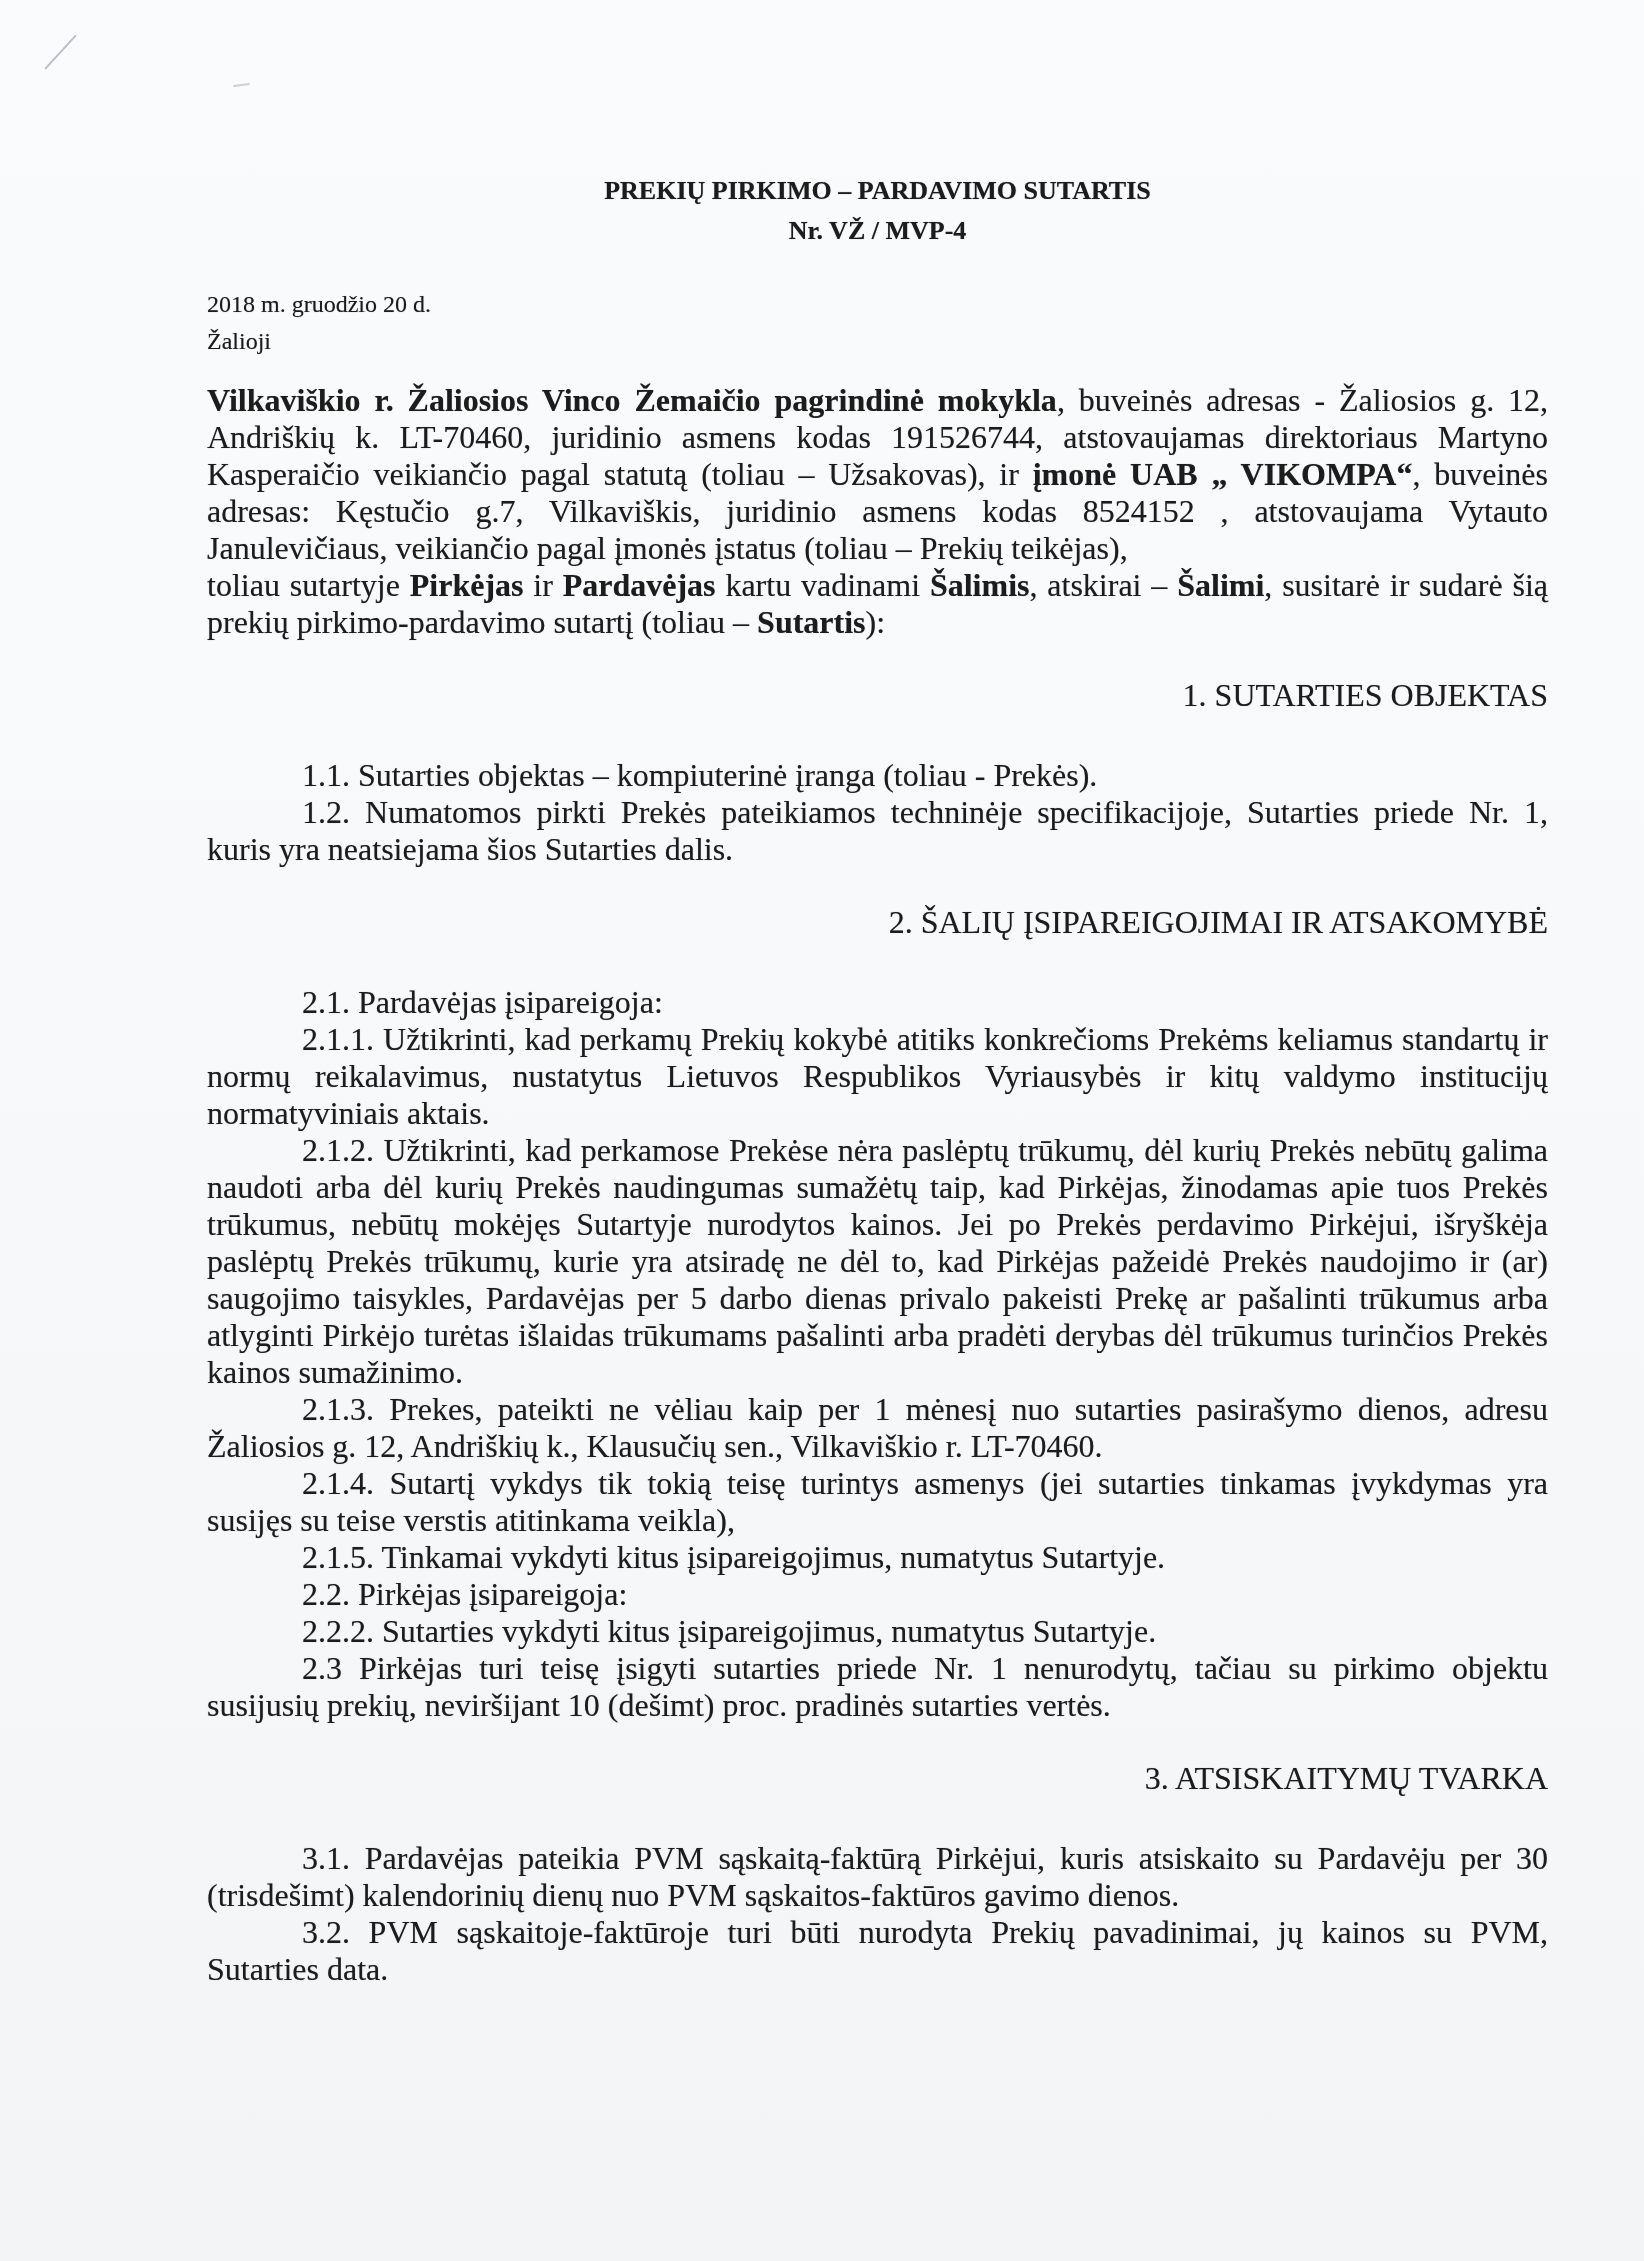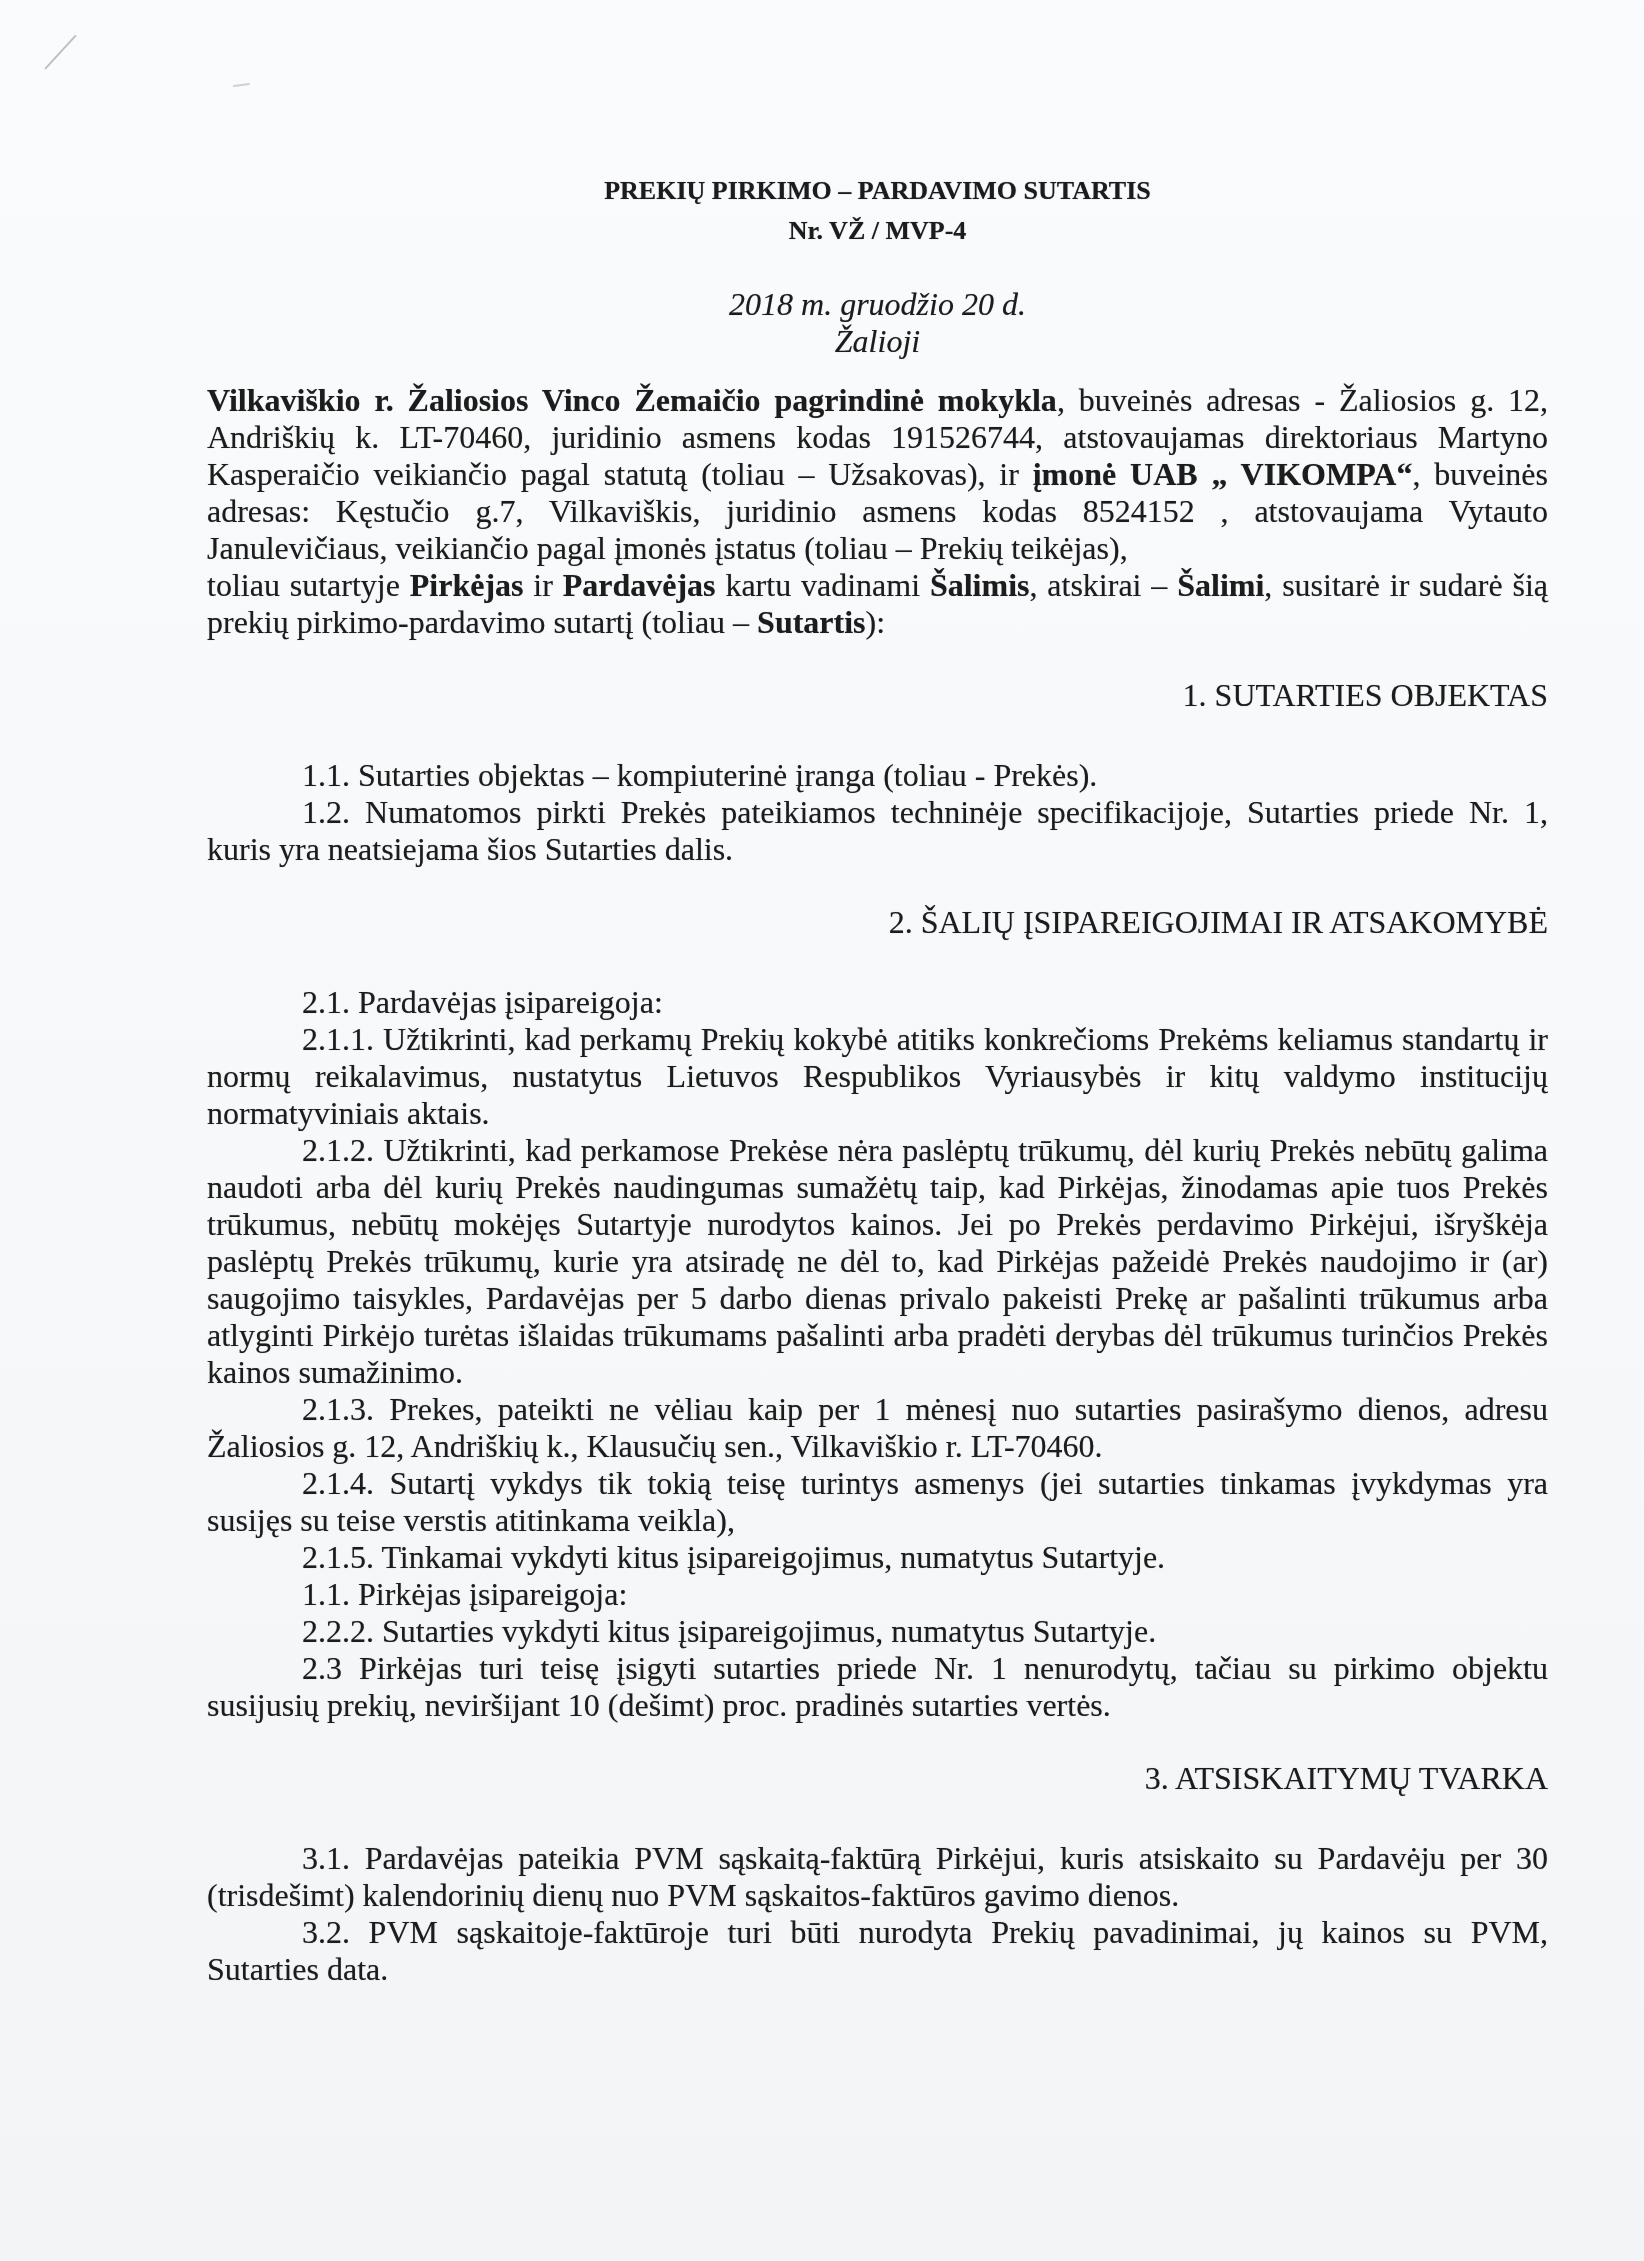--- a/index.html
+++ b/index.html
@@ -29,25 +29,24 @@
   }
   .title {
     text-align: center;
     font-weight: bold;
     font-size: 26px;
     line-height: 40px;
     text-shadow: 0 0 0.9px rgba(25,25,25,.55);
   }
   .date-block {
     margin-top: 35px;
-    text-align: center;
-    font-size: 32px;
+    text-align: left;
+    font-size: 24px;
     line-height: 37px;
     text-shadow: 0 0 0.8px rgba(25,25,25,.45);
-    font-style: italic;
   }
   .body-text {
     margin-top: 22px;
     font-size: 32px;
     line-height: 37px;
     text-align: justify;
     text-shadow: 0 0 0.8px rgba(25,25,25,.45);
   }
   .para { margin: 0; }
   .para.indent { text-indent: 95px; }
@@ -88,21 +87,21 @@
         <div class="heading">1. SUTARTIES OBJEKTAS</div>
         <p class="para indent"><span class="seg">1.1. Sutarties objektas – kompiuterinė įranga (toliau - Prekės).</span></p>
         <p class="para indent"><span class="seg">1.2. Numatomos pirkti Prekės pateikiamos techninėje specifikacijoje, Sutarties priede Nr. 1, kuris yra neatsiejama šios Sutarties dalis.</span></p>
         <div class="heading">2. ŠALIŲ ĮSIPAREIGOJIMAI IR ATSAKOMYBĖ</div>
         <p class="para indent"><span class="seg">2.1. Pardavėjas įsipareigoja:</span></p>
         <p class="para indent"><span class="seg">2.1.1. Užtikrinti, kad perkamų Prekių kokybė atitiks konkrečioms Prekėms keliamus standartų ir normų reikalavimus, nustatytus Lietuvos Respublikos Vyriausybės ir kitų valdymo institucijų normatyviniais aktais.</span></p>
         <p class="para indent"><span class="seg">2.1.2. Užtikrinti, kad perkamose Prekėse nėra paslėptų trūkumų, dėl kurių Prekės nebūtų galima naudoti arba dėl kurių Prekės naudingumas sumažėtų taip, kad Pirkėjas, žinodamas apie tuos Prekės trūkumus, nebūtų mokėjęs Sutartyje nurodytos kainos. Jei po Prekės perdavimo Pirkėjui, išryškėja paslėptų Prekės trūkumų, kurie yra atsiradę ne dėl to, kad Pirkėjas pažeidė Prekės naudojimo ir (ar) saugojimo taisykles, Pardavėjas per 5 darbo dienas privalo pakeisti Prekę ar pašalinti trūkumus arba atlyginti Pirkėjo turėtas išlaidas trūkumams pašalinti arba pradėti derybas dėl trūkumus turinčios Prekės kainos sumažinimo.</span></p>
         <p class="para indent"><span class="seg">2.1.3. Prekes, pateikti ne vėliau kaip per 1 mėnesį nuo sutarties pasirašymo dienos, adresu Žaliosios g. 12, Andriškių k., Klausučių sen., Vilkaviškio r. LT-70460.</span></p>
         <p class="para indent"><span class="seg">2.1.4. Sutartį vykdys tik tokią teisę turintys asmenys (jei sutarties tinkamas įvykdymas yra susijęs su teise verstis atitinkama veikla),</span></p>
         <p class="para indent"><span class="seg">2.1.5. Tinkamai vykdyti kitus įsipareigojimus, numatytus Sutartyje.</span></p>
-        <p class="para indent"><span class="seg">1.1. Pirkėjas įsipareigoja:</span></p>
+        <p class="para indent"><span class="seg">2.2. Pirkėjas įsipareigoja:</span></p>
         <p class="para indent"><span class="seg">2.2.2. Sutarties vykdyti kitus įsipareigojimus, numatytus Sutartyje.</span></p>
         <p class="para indent"><span class="seg">2.3 Pirkėjas turi teisę įsigyti sutarties priede Nr. 1 nenurodytų, tačiau su pirkimo objektu susijusių prekių, neviršijant 10 (dešimt) proc. pradinės sutarties vertės.</span></p>
         <div class="heading">3. ATSISKAITYMŲ TVARKA</div>
         <p class="para indent"><span class="seg">3.1. Pardavėjas pateikia PVM sąskaitą-faktūrą Pirkėjui, kuris atsiskaito su Pardavėju per 30 (trisdešimt) kalendorinių dienų nuo PVM sąskaitos-faktūros gavimo dienos.</span></p>
         <p class="para indent"><span class="seg">3.2. PVM sąskaitoje-faktūroje turi būti nurodyta Prekių pavadinimai, jų kainos su PVM, Sutarties data.</span></p>
       </div>
 
   </div>
 </div>
 

